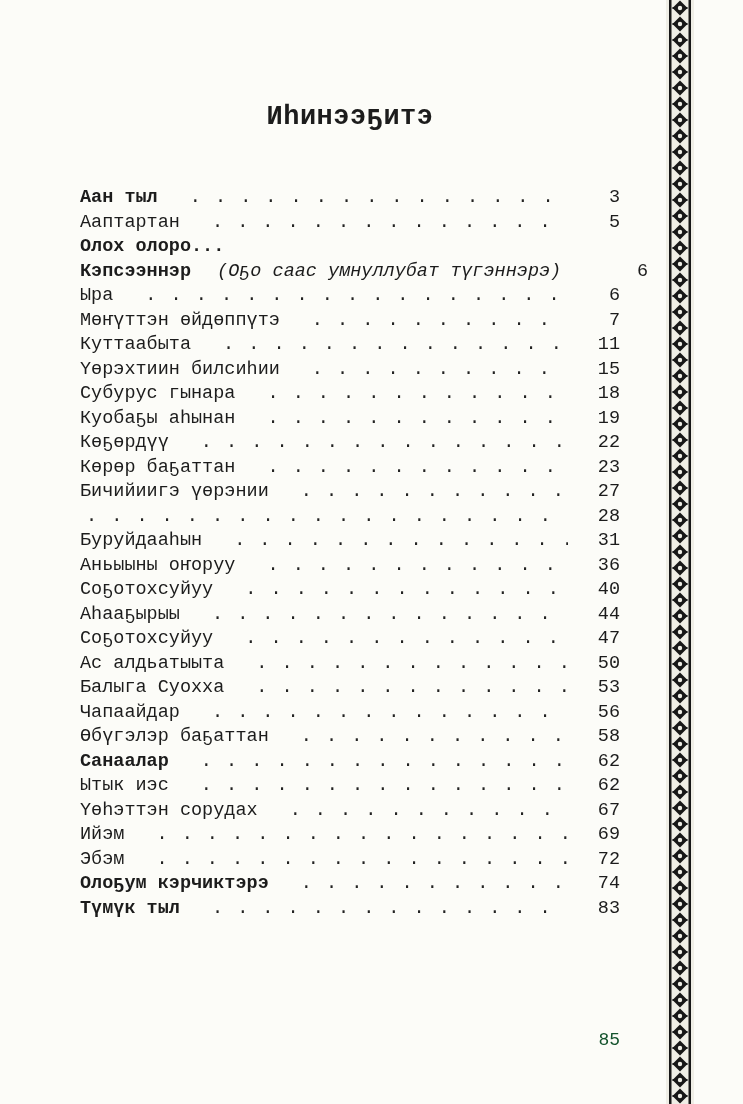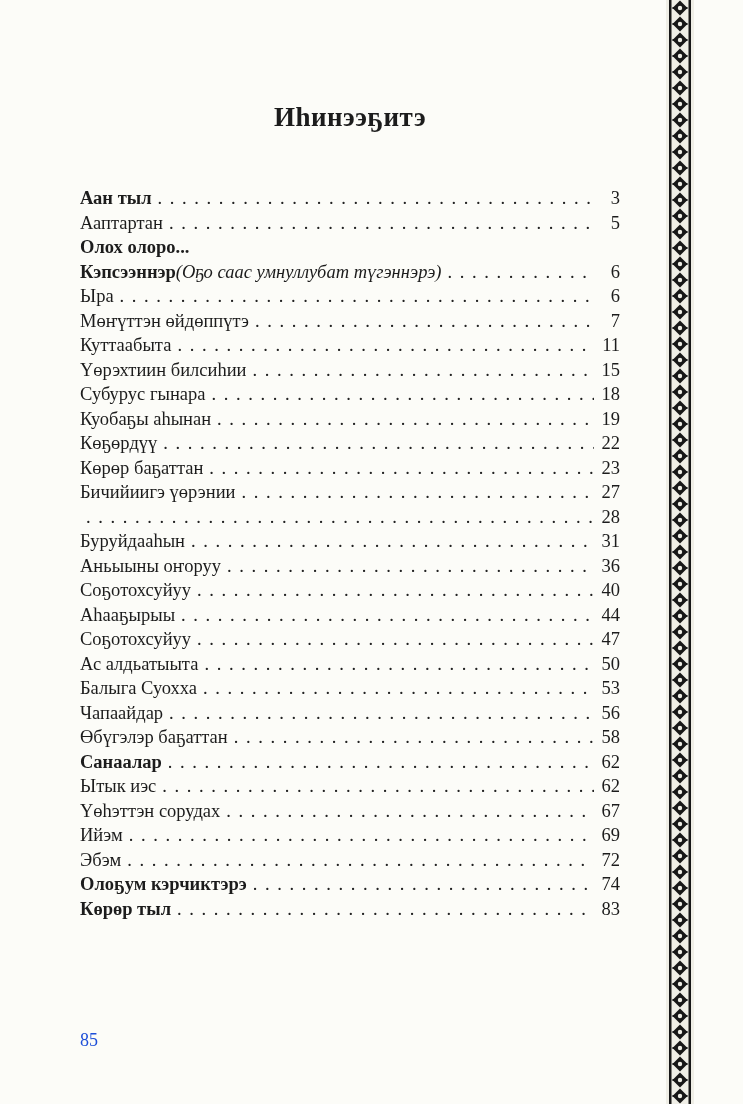--- a/index.html
+++ b/index.html
@@ -5,21 +5,21 @@
   html, body {
     margin: 0;
     padding: 0;
     background: #f0efec;
   }
   .page {
     position: relative;
     width: 743px;
     height: 1104px;
     background: #fcfcf8;
-    font-family: Liberation Serif, serif;
+    font-family: Liberation Mono, monospace;
     color: #1c1c1c;
     overflow: hidden;
     margin: 0 auto;
   }
   .content {
     position: absolute;
     left: 80px;
     top: 100px;
     width: 540px;
   }
@@ -35,20 +35,21 @@
   }
   .toc-section:first-child {
     margin-top: 0;
   }
   .toc-row {
     display: flex;
     align-items: baseline;
     font-size: 18.5px;
     line-height: 24.5px;
     white-space: nowrap;
+    gap: 26px;
   }
   .lbl-bold { font-weight: bold; }
   .lbl-italic { font-style: italic; }
   .leader {
     flex: 1 1 auto;
     overflow: hidden;
     white-space: nowrap;
     letter-spacing: 1.5px;
     padding: 0 3px 0 6px;
     color: #222;
@@ -56,23 +57,23 @@
   .toc-page {
     text-align: right;
     min-width: 26px;
     flex: 0 0 auto;
   }
   .page-number {
     position: absolute;
     left: 80px;
     top: 1030px;
     width: 540px;
-    text-align: left;
+    text-align: right;
     font-size: 18px;
-    color: #1d4ed8;
+    color: #14532d;
   }
   .ornament {
     position: absolute;
     left: 666px;
     top: 0;
     width: 28px;
     height: 1104px;
     line-height: 0;
   }
 </style>
@@ -283,21 +284,21 @@
         <div class="toc-section">
           <div class="toc-row">
     <span class="lbl-bold">Олоҕум кэрчиктэрэ</span>
 
     <span class="leader">. . . . . . . . . . . . . . . . . . . . . . . . . . . . . . . . . . . . . . . . . . . . . . . . . . . . . . . . . . . . . . . . . . . . . . . . . . . . . . . . . . . . . . . . . . . . . . . . . . . . . . . . . . . . . . . . . . . . . . . . </span>
     <span class="toc-page">74</span>
   </div>
         </div>
         <div class="toc-section">
           <div class="toc-row">
-    <span class="lbl-bold">Көрөр тыл</span>
+    <span class="lbl-bold">Түмүк тыл</span>
 
     <span class="leader">. . . . . . . . . . . . . . . . . . . . . . . . . . . . . . . . . . . . . . . . . . . . . . . . . . . . . . . . . . . . . . . . . . . . . . . . . . . . . . . . . . . . . . . . . . . . . . . . . . . . . . . . . . . . . . . . . . . . . . . . </span>
     <span class="toc-page">83</span>
   </div>
         </div>
       </div>
   </div>
 
   <div class="page-number">85</div>
 

